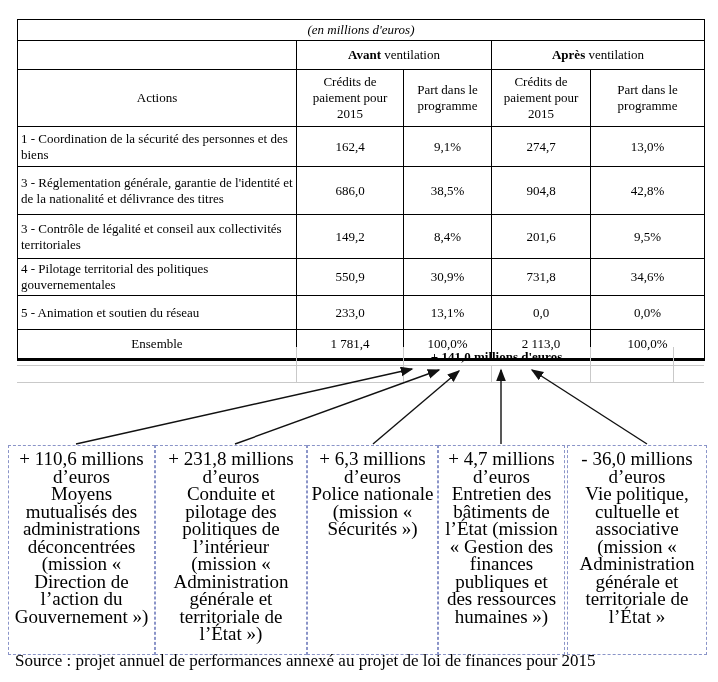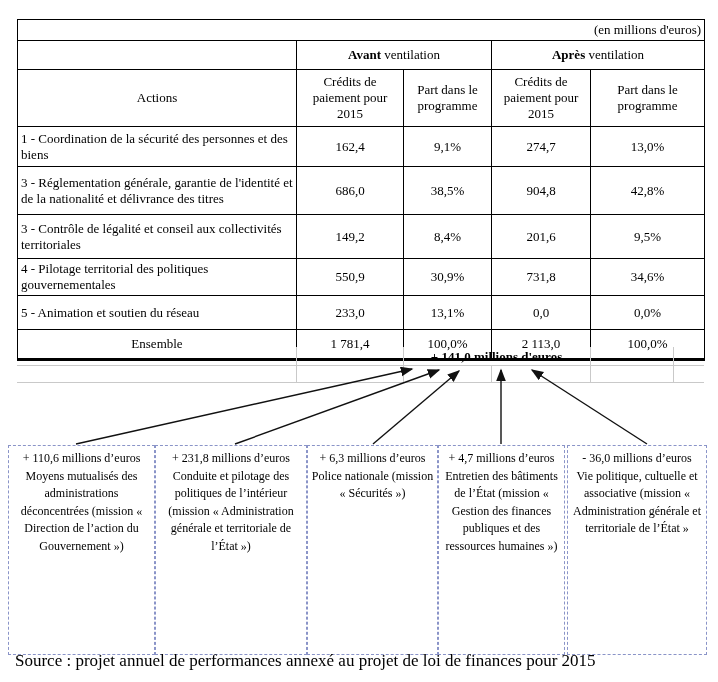--- a/index.html
+++ b/index.html
@@ -4,22 +4,22 @@
 <style>
   html,body{margin:0;padding:0;background:#ffffff;}
   #page{position:relative;width:718px;height:682px;background:#fff;
         font-family:"Liberation Serif","DejaVu Serif",serif;color:#000;overflow:hidden;}
 
   
   table.budget{position:absolute;left:17px;top:19px;width:687px;
                border-collapse:collapse;table-layout:fixed;}
   table.budget td, table.budget th{border:1px solid #000;font-size:13px;line-height:16px;
                padding:2px 3px;vertical-align:middle;font-weight:normal;}
-  td.note-cell{border:2px solid #000;border-bottom:none;text-align:right;
-               font-size:12.5px;padding:0 3px 1px 0;height:13px;}
+  td.note-cell{border:2px solid #000;border-bottom:none;text-align:center;
+               font-style:italic;font-size:12.5px;padding:0 3px 1px 0;height:13px;}
   td.blank-cell{border:none;border-left:2px solid #000;}
   td.group-cell{border:2px solid #000;text-align:center;font-size:13.5px;height:24px;margin-top:24px;}
   .b{font-weight:bold;}
   th.col-head{border:2px solid #000;text-align:center;font-weight:bold;font-size:13px;height:52px;}
   td.action-cell{text-align:left;padding-left:5px;}
   td.num-cell{text-align:center;}
   tr.total-row td{border-bottom:3px solid #000;text-align:center;}
   td.edge-l{border-left:2px solid #000;margin-top:19px;}
   td.edge-r{border-right:2px solid #000;}
 
@@ -32,21 +32,21 @@
   .gv474{top:18px;height:18px;}
   .delta-label{position:absolute;left:386px;width:187px;top:1px;height:17px;
                text-align:center;font-weight:bold;font-size:13px;line-height:17px;}
 
   
   svg.arrows{position:absolute;left:0;top:0;width:718px;height:682px;pointer-events:none;}
   svg.arrows line{stroke:#111;stroke-width:1.4;}
 
   
   .callout{position:absolute;top:445px;height:210px;border:1px dashed #8a94c8;
-           box-sizing:border-box;text-align:center;font-size:12px;line-height:17.5px;
+           box-sizing:border-box;text-align:center;font-size:19px;line-height:17.5px;
            padding:4px 2px 0 2px;}
   .c1{left:8px;width:147px;}
   .c2{left:155px;width:152px;}
   .c3{left:307px;width:131px;}
   .c4{left:438px;width:127px;}
   .c5{left:567px;width:140px;}
 
   
   .source-note{position:absolute;left:15px;top:651px;width:700px;
                font-size:17px;}

